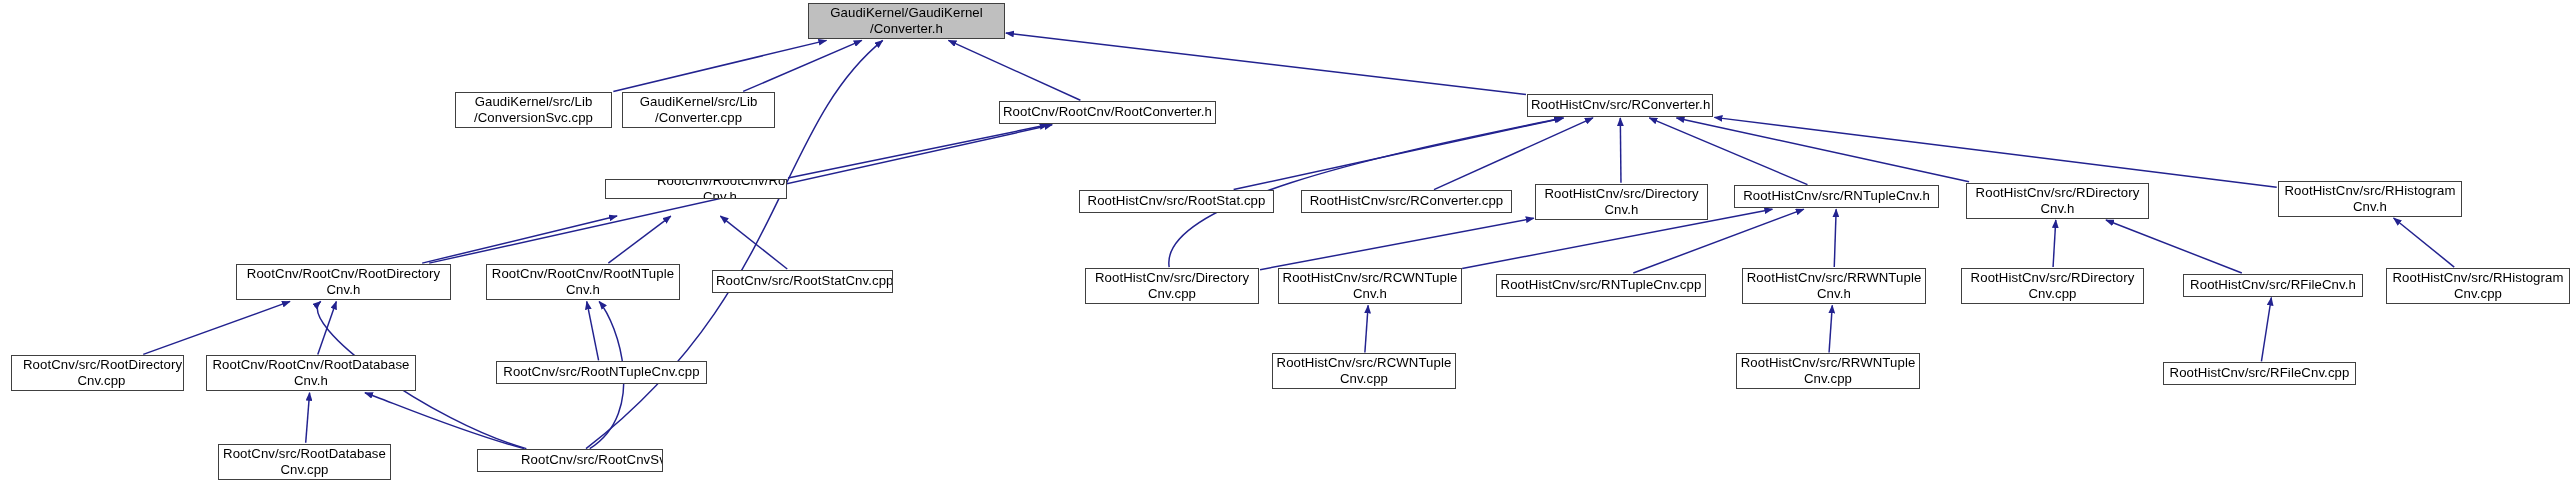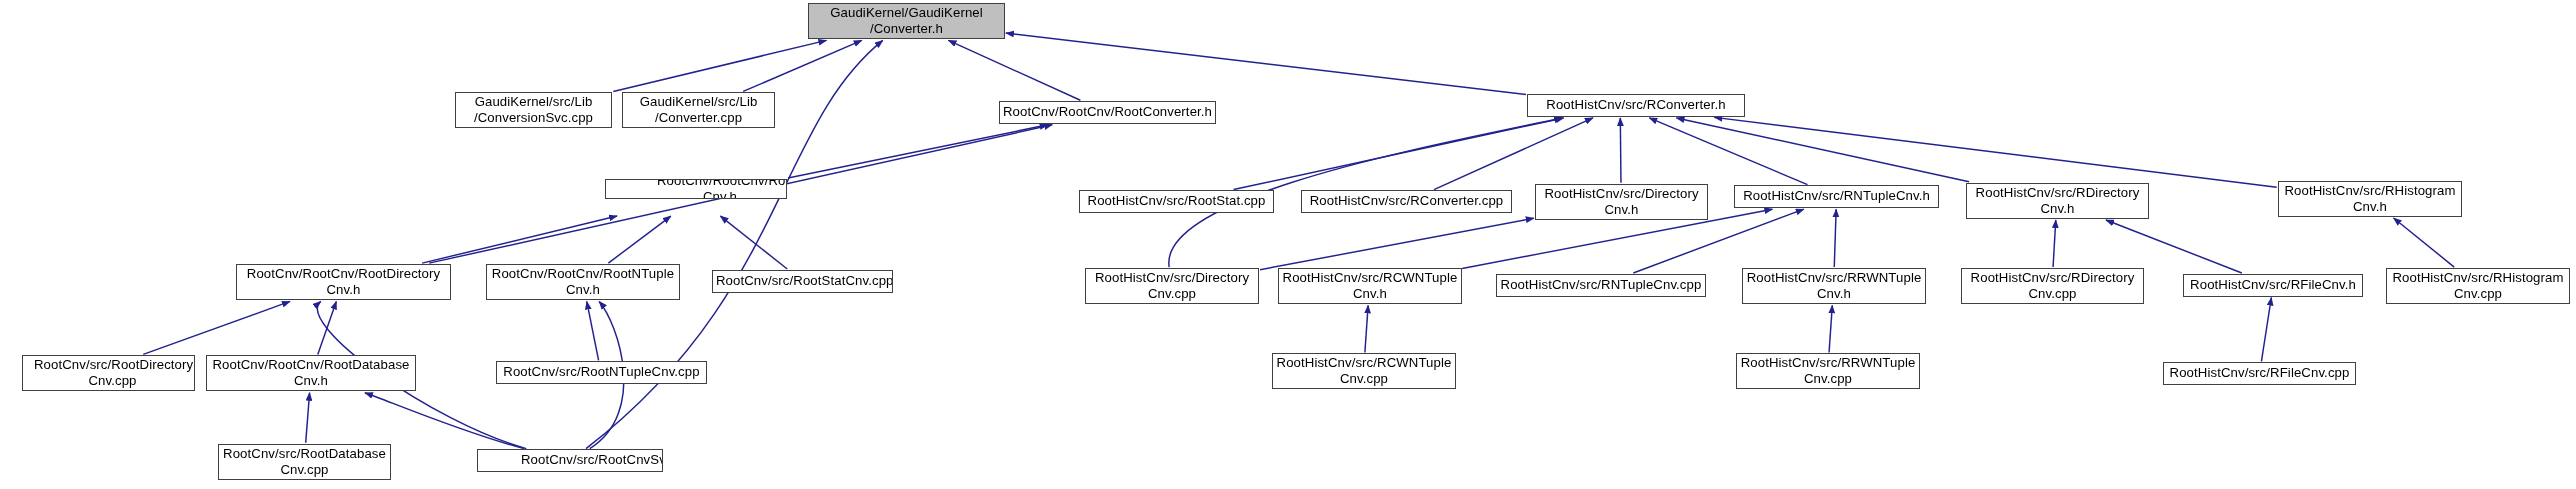--- a/index.html
+++ b/index.html
@@ -97,21 +97,21 @@
       </g>
   </svg>
   <div id="node-layer">
       <div class="gnode root" style="left: 808px; top: 2.9px; width: 197px; height: 36px;"><span class="lbl">GaudiKernel/GaudiKernel
 /Converter.h</span></div>
       <div class="gnode" style="left: 455px; top: 92px; width: 157px; height: 36px;"><span class="lbl">GaudiKernel/src/Lib
 /ConversionSvc.cpp</span></div>
       <div class="gnode" style="left: 622px; top: 92px; width: 153px; height: 36px;"><span class="lbl">GaudiKernel/src/Lib
 /Converter.cpp</span></div>
       <div class="gnode" style="left: 999px; top: 101px; width: 217px; height: 22.6px;"><span class="lbl">RootCnv/RootCnv/RootConverter.h</span></div>
-      <div class="gnode" style="left: 1527px; top: 94px; width: 218px; height: 22.6px;"><span class="lbl">RootHistCnv/src/RConverter.h</span></div>
+      <div class="gnode" style="left: 1527px; top: 94px; width: 186px; height: 22.6px;"><span class="lbl">RootHistCnv/src/RConverter.h</span></div>
       <div class="gnode" style="left: 605px; top: 179px; width: 182px; height: 20px; padding-left: 48px;"><span class="lbl">RootCnv/RootCnv/RootStat
 Cnv.h</span></div>
       <div class="gnode" style="left: 1079px; top: 190px; width: 195px; height: 22.6px;"><span class="lbl">RootHistCnv/src/RootStat.cpp</span></div>
       <div class="gnode" style="left: 1301px; top: 190px; width: 211px; height: 22.6px;"><span class="lbl">RootHistCnv/src/RConverter.cpp</span></div>
       <div class="gnode" style="left: 1535px; top: 184px; width: 173px; height: 36px;"><span class="lbl">RootHistCnv/src/Directory
 Cnv.h</span></div>
       <div class="gnode" style="left: 1734px; top: 185px; width: 205px; height: 22.6px;"><span class="lbl">RootHistCnv/src/RNTupleCnv.h</span></div>
       <div class="gnode" style="left: 1966px; top: 183px; width: 183px; height: 36px;"><span class="lbl">RootHistCnv/src/RDirectory
 Cnv.h</span></div>
       <div class="gnode" style="left: 2278px; top: 181px; width: 184px; height: 36px;"><span class="lbl">RootHistCnv/src/RHistogram
@@ -126,21 +126,21 @@
       <div class="gnode" style="left: 1278px; top: 268px; width: 184px; height: 36px;"><span class="lbl">RootHistCnv/src/RCWNTuple
 Cnv.h</span></div>
       <div class="gnode" style="left: 1496px; top: 274px; width: 210px; height: 22.6px;"><span class="lbl">RootHistCnv/src/RNTupleCnv.cpp</span></div>
       <div class="gnode" style="left: 1742px; top: 268px; width: 184px; height: 36px;"><span class="lbl">RootHistCnv/src/RRWNTuple
 Cnv.h</span></div>
       <div class="gnode" style="left: 1961px; top: 268px; width: 183px; height: 36px;"><span class="lbl">RootHistCnv/src/RDirectory
 Cnv.cpp</span></div>
       <div class="gnode" style="left: 2183px; top: 274px; width: 180px; height: 22.6px;"><span class="lbl">RootHistCnv/src/RFileCnv.h</span></div>
       <div class="gnode" style="left: 2386px; top: 268px; width: 184px; height: 36px;"><span class="lbl">RootHistCnv/src/RHistogram
 Cnv.cpp</span></div>
-      <div class="gnode" style="left: 22px; top: 355px; width: 173px; height: 36px; padding-left: 8px;"><span class="lbl">RootCnv/src/RootDirectory
+      <div class="gnode" style="left: 11px; top: 355px; width: 173px; height: 36px; padding-left: 8px;"><span class="lbl">RootCnv/src/RootDirectory
 Cnv.cpp</span></div>
       <div class="gnode" style="left: 206px; top: 355px; width: 210px; height: 36px;"><span class="lbl">RootCnv/RootCnv/RootDatabase
 Cnv.h</span></div>
       <div class="gnode" style="left: 496px; top: 361px; width: 211px; height: 22.6px;"><span class="lbl">RootCnv/src/RootNTupleCnv.cpp</span></div>
       <div class="gnode" style="left: 1272px; top: 353px; width: 184px; height: 36px;"><span class="lbl">RootHistCnv/src/RCWNTuple
 Cnv.cpp</span></div>
       <div class="gnode" style="left: 1736px; top: 353px; width: 184px; height: 36px;"><span class="lbl">RootHistCnv/src/RRWNTuple
 Cnv.cpp</span></div>
       <div class="gnode" style="left: 2163px; top: 362px; width: 193px; height: 22.6px;"><span class="lbl">RootHistCnv/src/RFileCnv.cpp</span></div>
       <div class="gnode" style="left: 218px; top: 444px; width: 173px; height: 36px;"><span class="lbl">RootCnv/src/RootDatabase

